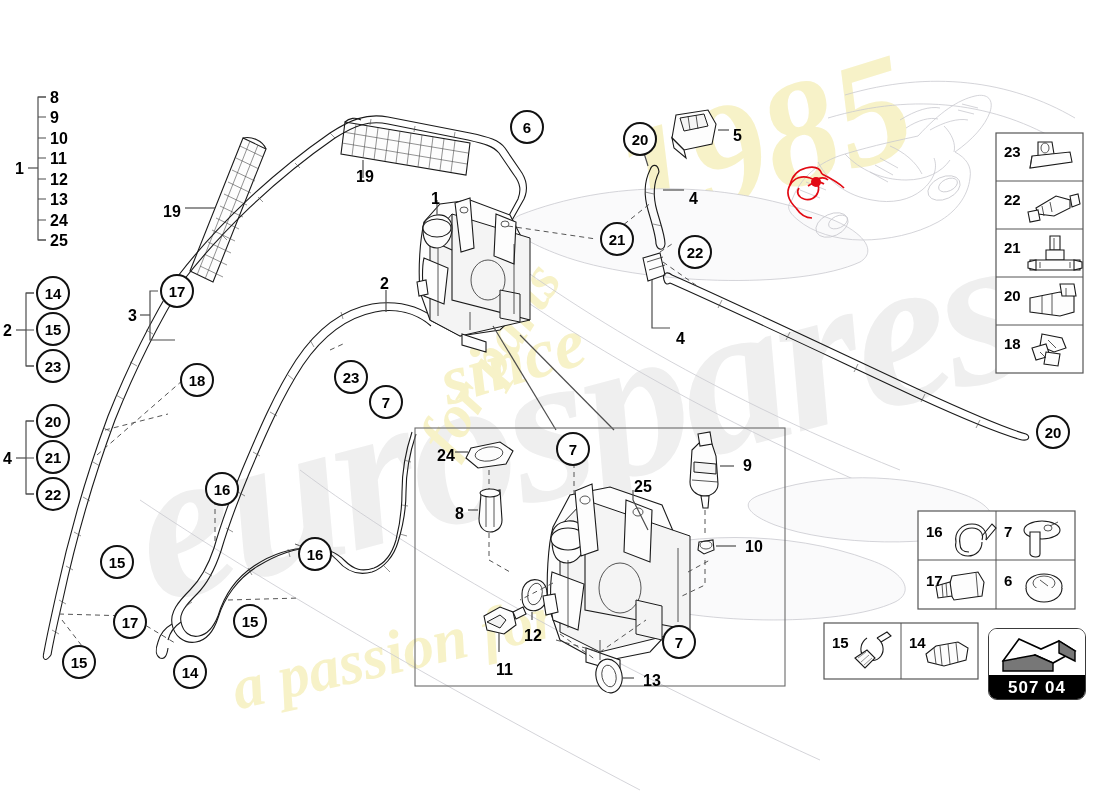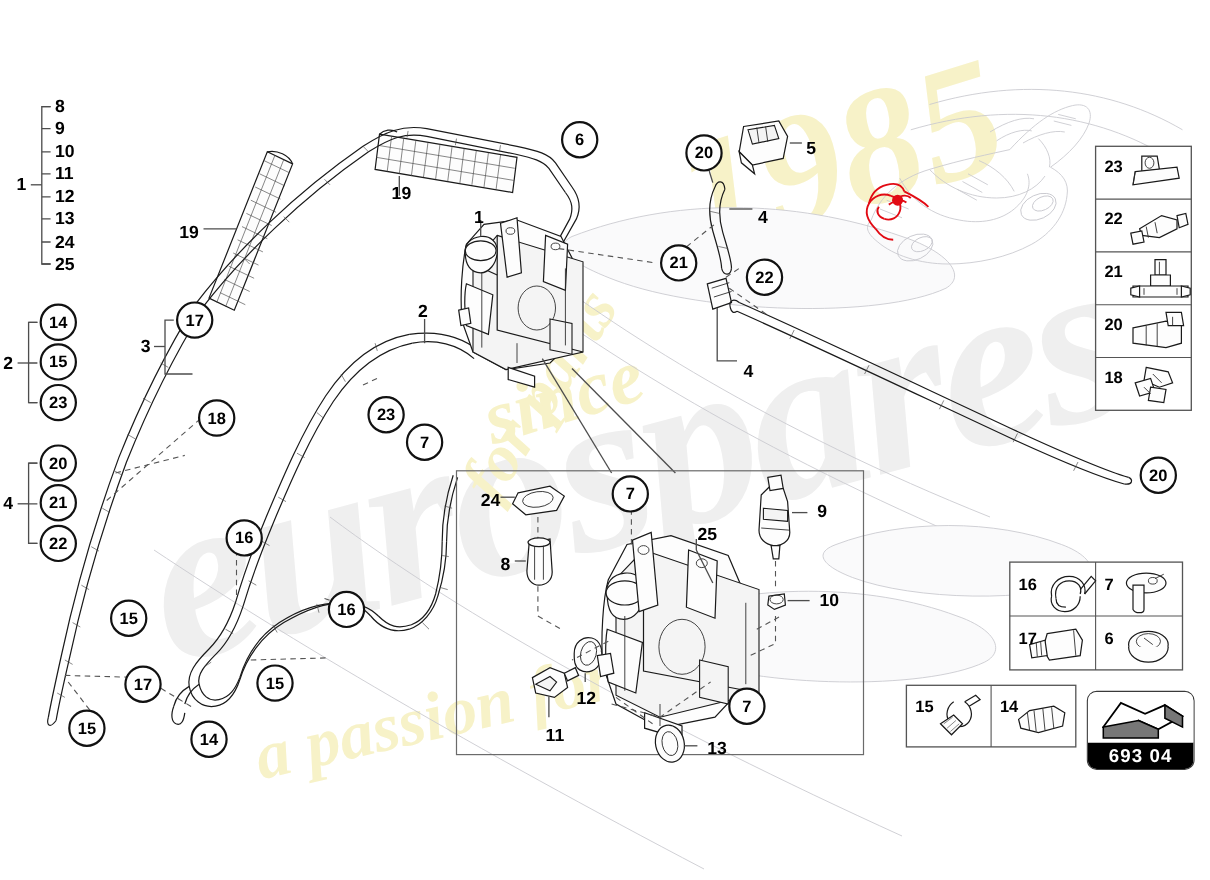--- a/index.html
+++ b/index.html
@@ -706,16 +706,16 @@
   <div class="legnum" style="left:909px; top:634px;">14</div>
 
   <div id="partplate">
     <div class="icon">
       <svg viewBox="0 0 98 46" style="width:98px;height:46px;">
         <path d="M14 32 L30 10 L52 20 L70 12 L86 22 L64 34 L46 26 L30 36 Z" fill="#ffffff" stroke="#000" stroke-width="1.6"></path>
         <path d="M70 12 L86 22 L86 32 L70 24 Z" fill="#777" stroke="#000" stroke-width="1.4"></path>
         <path d="M14 32 L46 26 L64 34 L64 42 L14 42 Z" fill="#777" stroke="#000" stroke-width="1.4"></path>
       </svg>
     </div>
-    <div class="pn">693 04</div>
+    <div class="pn">507 04</div>
   </div>
 
 </div>
 
 </body></html>

